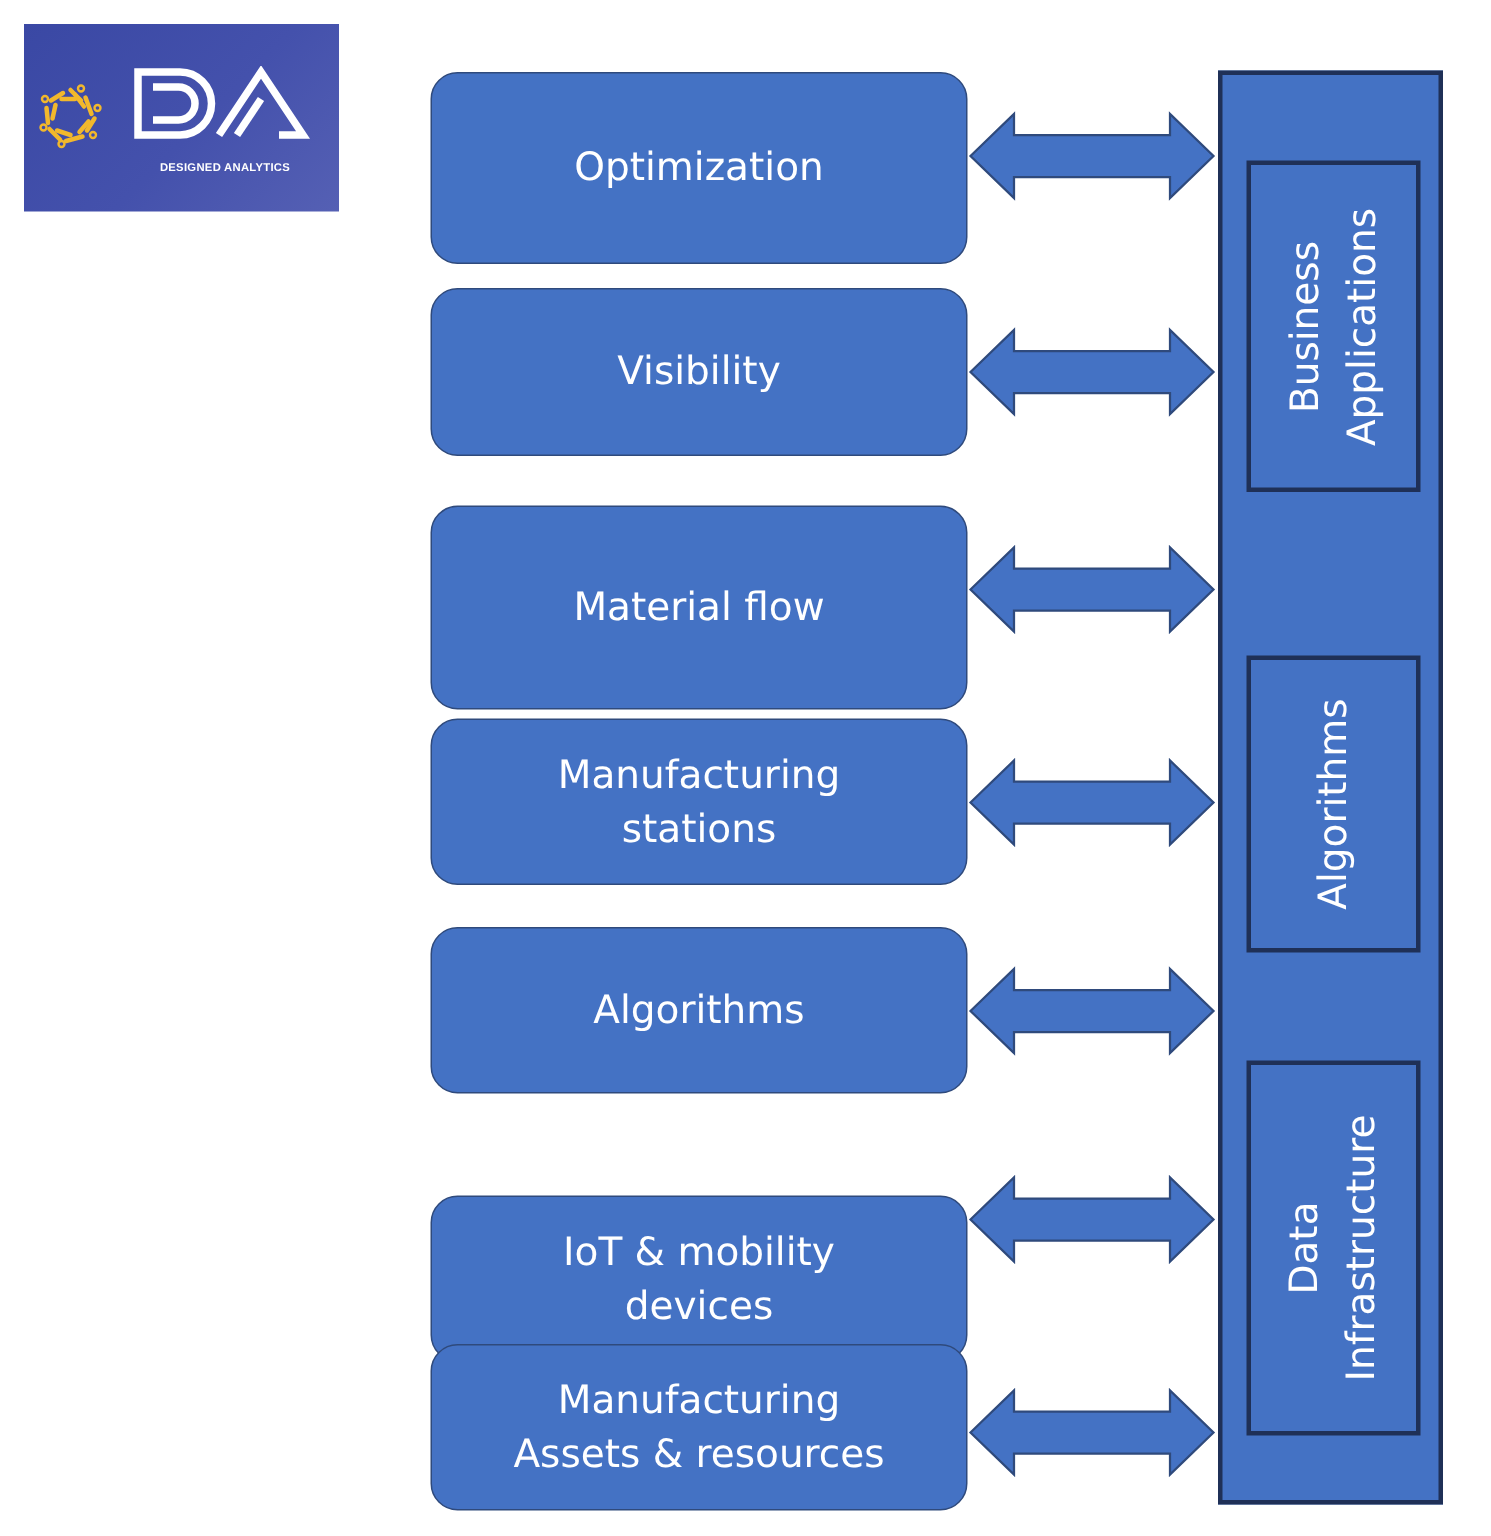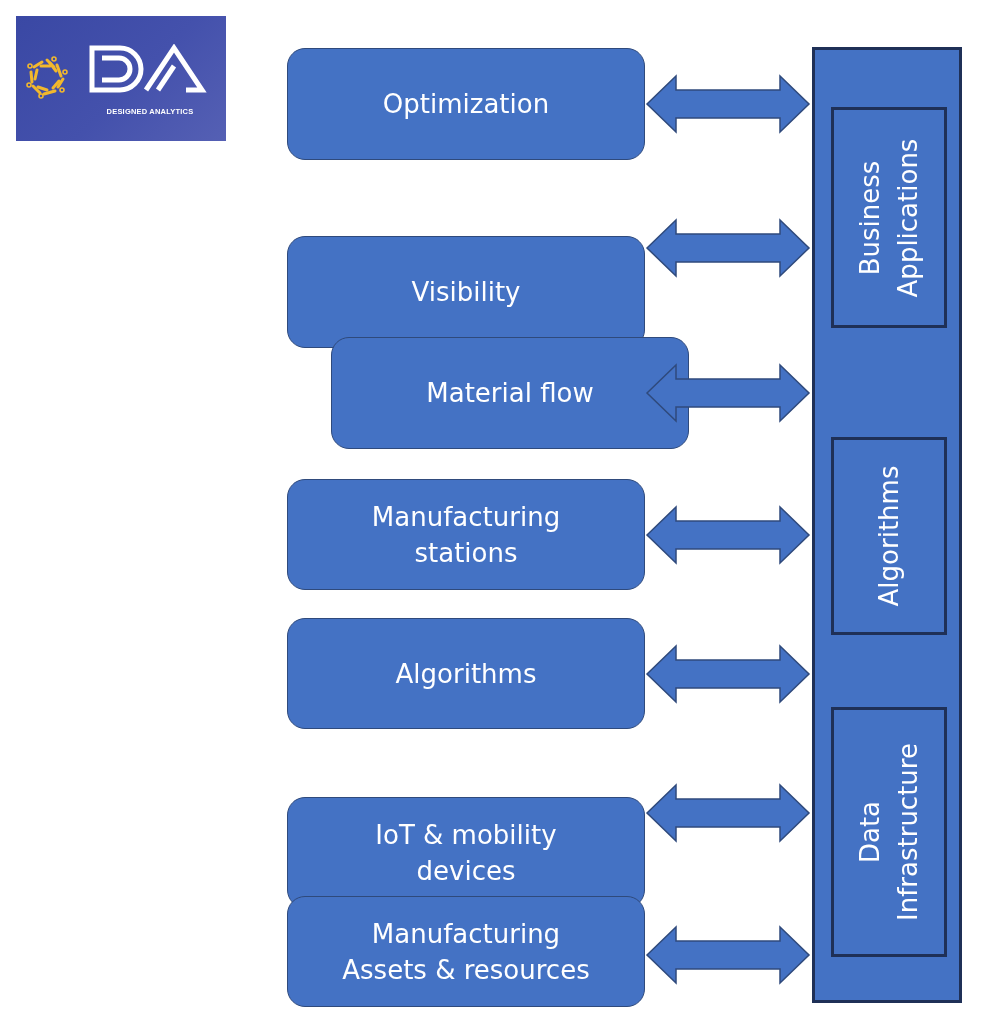--- a/index.html
+++ b/index.html
@@ -69,27 +69,27 @@
     <g fill="none" stroke="#ffffff" stroke-width="5" stroke-linejoin="miter">
       <path d="M4 4 H32 A21 21 0 0 1 32 46 H4 Z"></path>
       <path d="M14 14 H31 A11 11 0 0 1 31 36 H14"></path>
       <path d="M58 46 L86 4 L114 46 H98"></path>
       <path d="M70 46 L86 22"></path>
     </g>
   </svg>
   <div class="logo-sub">DESIGNED ANALYTICS</div>
 </div>
 
-<div class="box" style="top:48px;height:112px;">
+<div class="box" style="top:48px;height:128px;">
     <span>Optimization</span>
   </div>
-<div class="box" style="top:192px;height:112px;margin-top:44px;">
+<div class="box" style="top:192px;height:112px;">
     <span>Visibility</span>
   </div>
-<div class="box" style="top:337px;height:112px;margin-left:44px;">
+<div class="box" style="top:337px;height:136px;">
     <span>Material flow</span>
   </div>
 <div class="box" style="top:479px;height:111px;">
     <span>Manufacturing
 stations</span>
   </div>
 <div class="box" style="top:618px;height:111px;">
     <span>Algorithms</span>
   </div>
 <div class="box" style="top:757px;height:111px;margin-top:40px;">

